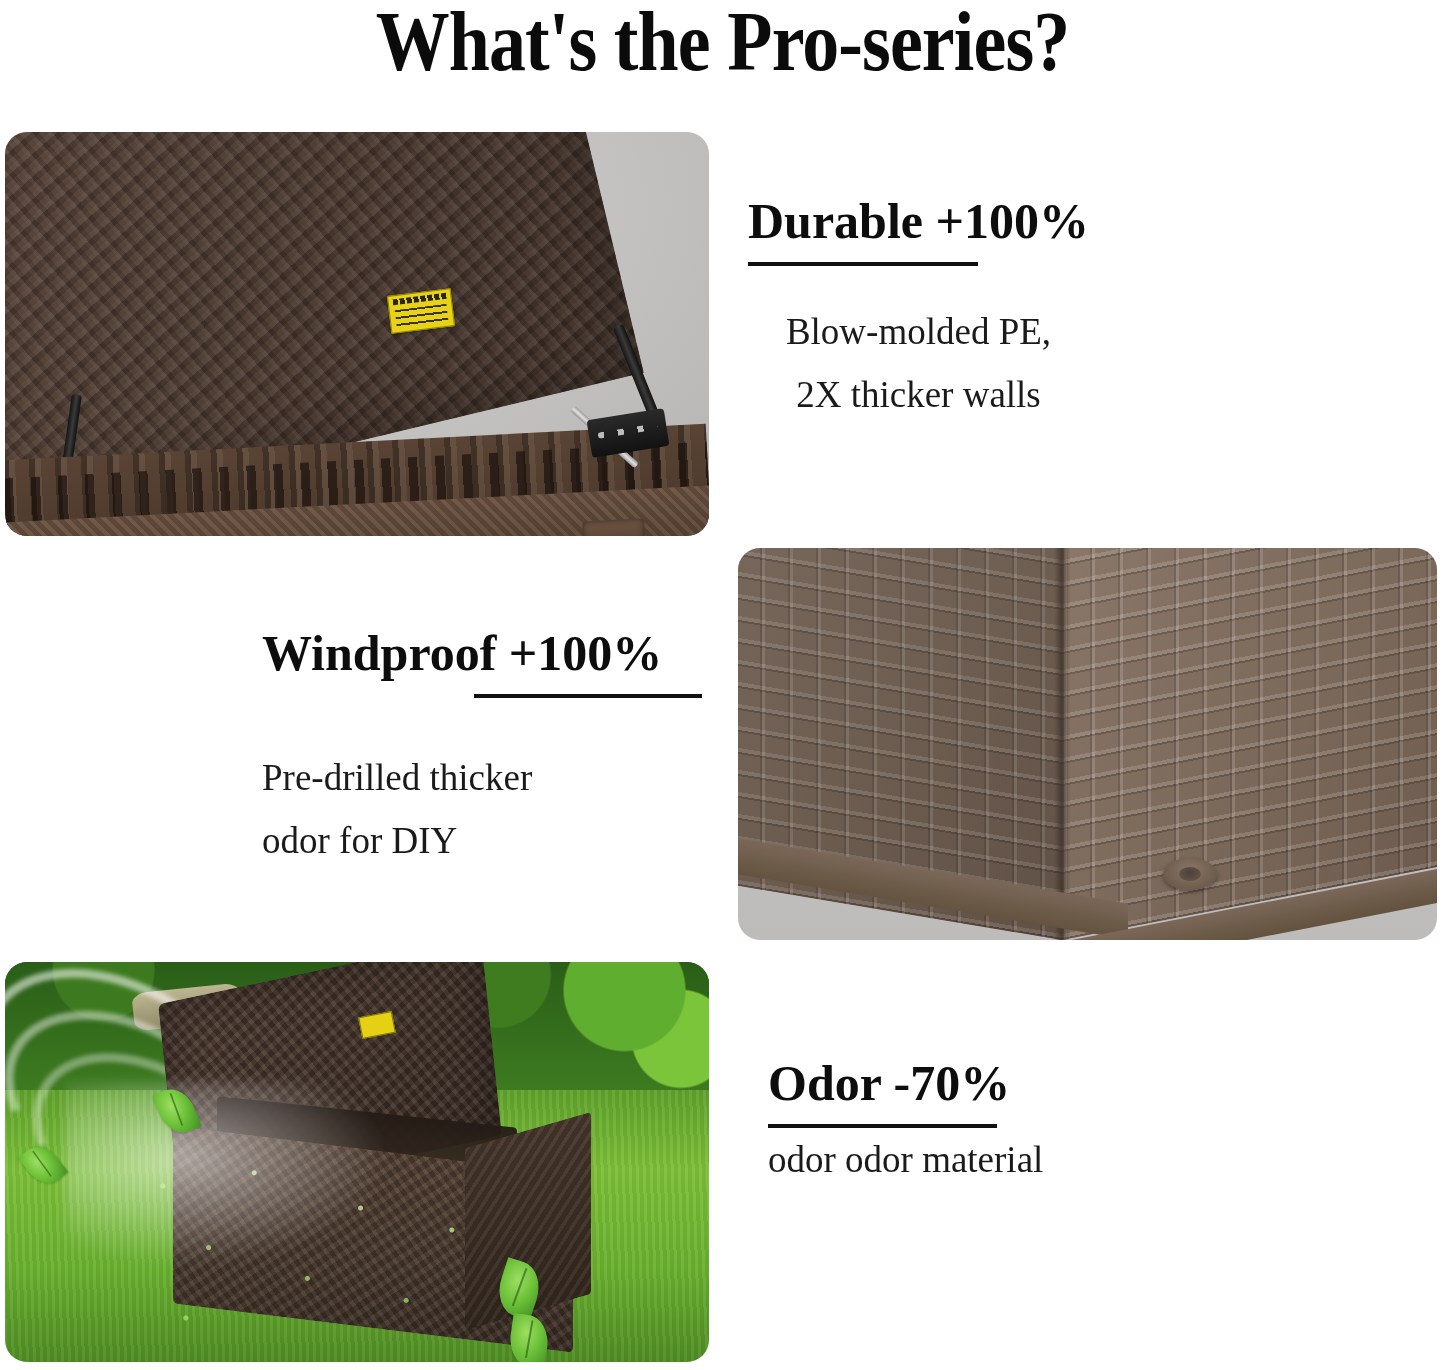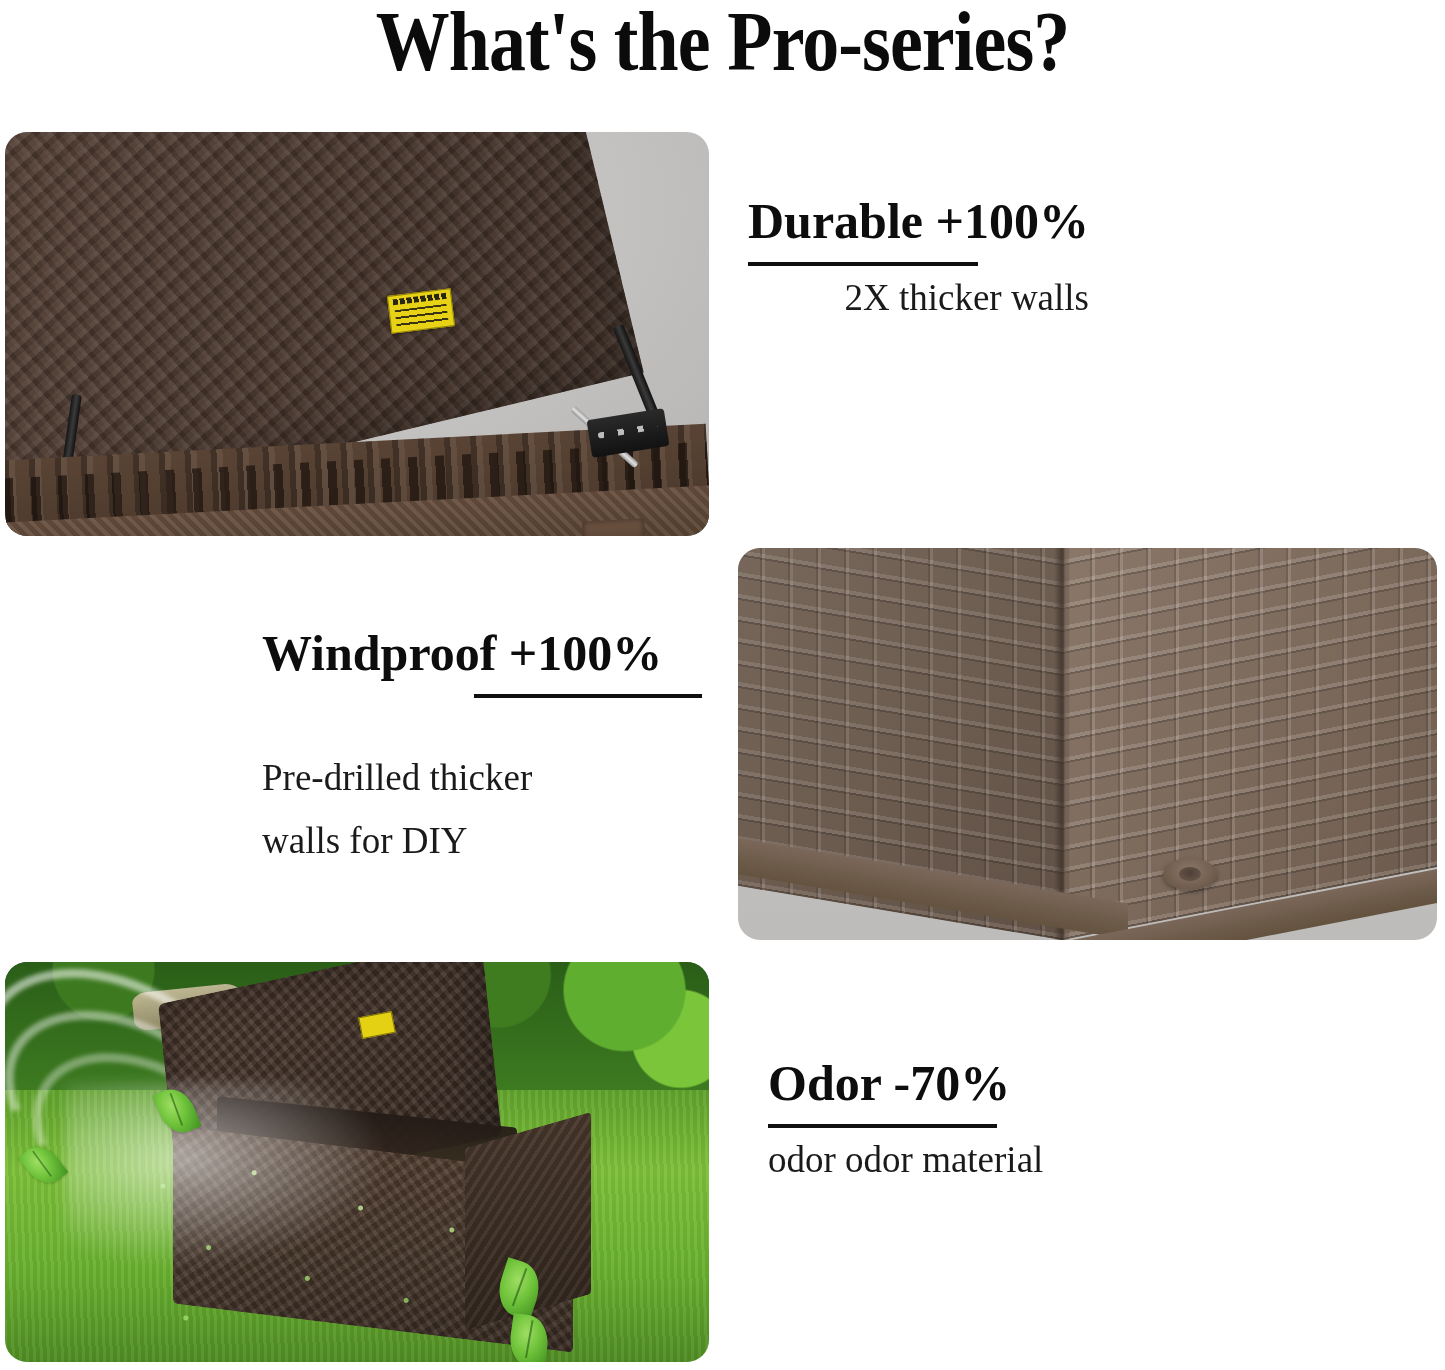--- a/index.html
+++ b/index.html
@@ -52,21 +52,21 @@
   .feature-body {
     font-family: "Liberation Serif", "DejaVu Serif", serif;
     font-weight: normal;
     font-size: 37px;
     line-height: 63px;
     color: #1a1a1a;
     margin-top: 34px;
     white-space: nowrap;
   }
 
-  #block-durable { left: 748px; top: 192px; text-align: right; }
+  #block-durable { left: 748px; top: 192px; text-align: center; }
   #block-durable .feature-rule { width: 230px; }
 
   #block-windproof { left: 262px; top: 624px; width: 440px; }
   #block-windproof .feature-rule { width: 228px; margin-left: auto; }
   #block-windproof .feature-body { margin-top: 48px; }
 
   #block-odor { left: 768px; top: 1054px; text-align: left; }
   #block-odor .feature-rule { width: 229px; }
   #block-odor .feature-body { margin-top: 40px; }
 
@@ -371,28 +371,29 @@
   <div class="strut s2"></div>
   <div class="strut s3"></div>
   <div class="hinge"></div>
   <div class="box-front"></div>
   <div class="latch"></div>
 </div>
 
 <div class="feature-block" id="block-durable">
   <div class="feature-heading">Durable +100%</div>
   <div class="feature-rule"></div>
+  <div class="feature-body">Blow-molded PE,</div>
   <div class="feature-body" style="margin-top:0;">2X thicker walls</div>
 </div>
 
 <div class="feature-block" id="block-windproof">
   <div class="feature-heading">Windproof +100%</div>
   <div class="feature-rule"></div>
   <div class="feature-body">Pre-drilled thicker</div>
-  <div class="feature-body" style="margin-top:0;">walls for DIY</div>
+  <div class="feature-body" style="margin-top:0;">odor for DIY</div>
 </div>
 
 <div class="photo-panel" id="panel-corner">
   <div class="face face-left"></div>
   <div class="face face-right"></div>
   <div class="corner-seam"></div>
   <div class="base-ledge"></div>
   <div class="base-ledge-r"></div>
   <div class="foot-tab"></div>
 </div>

